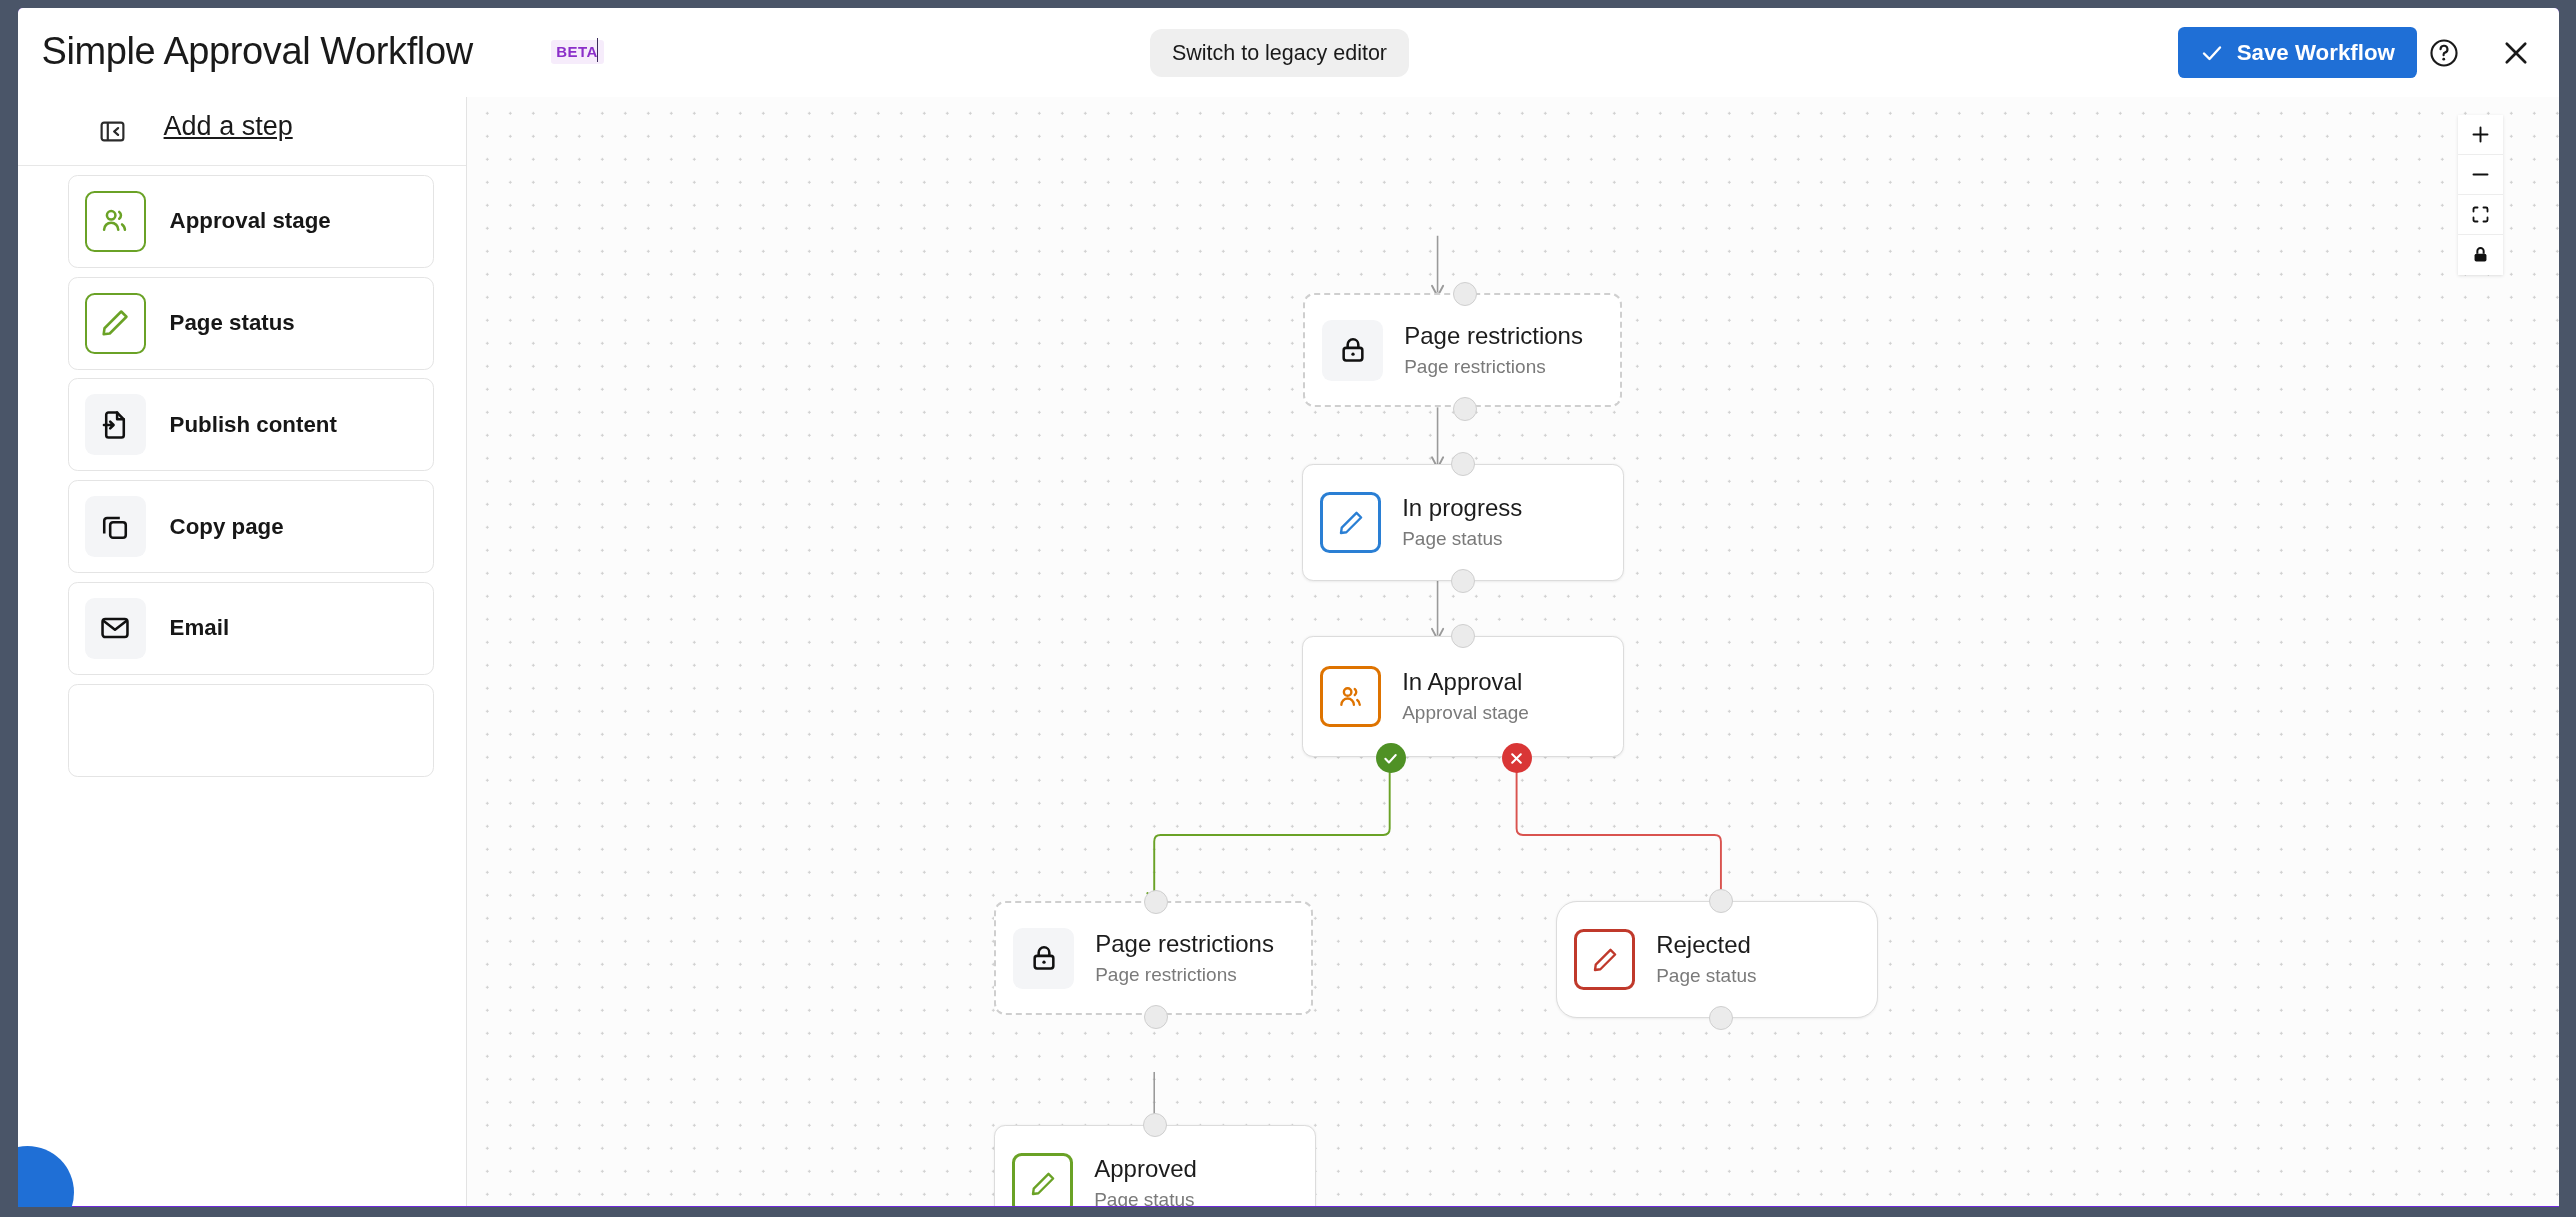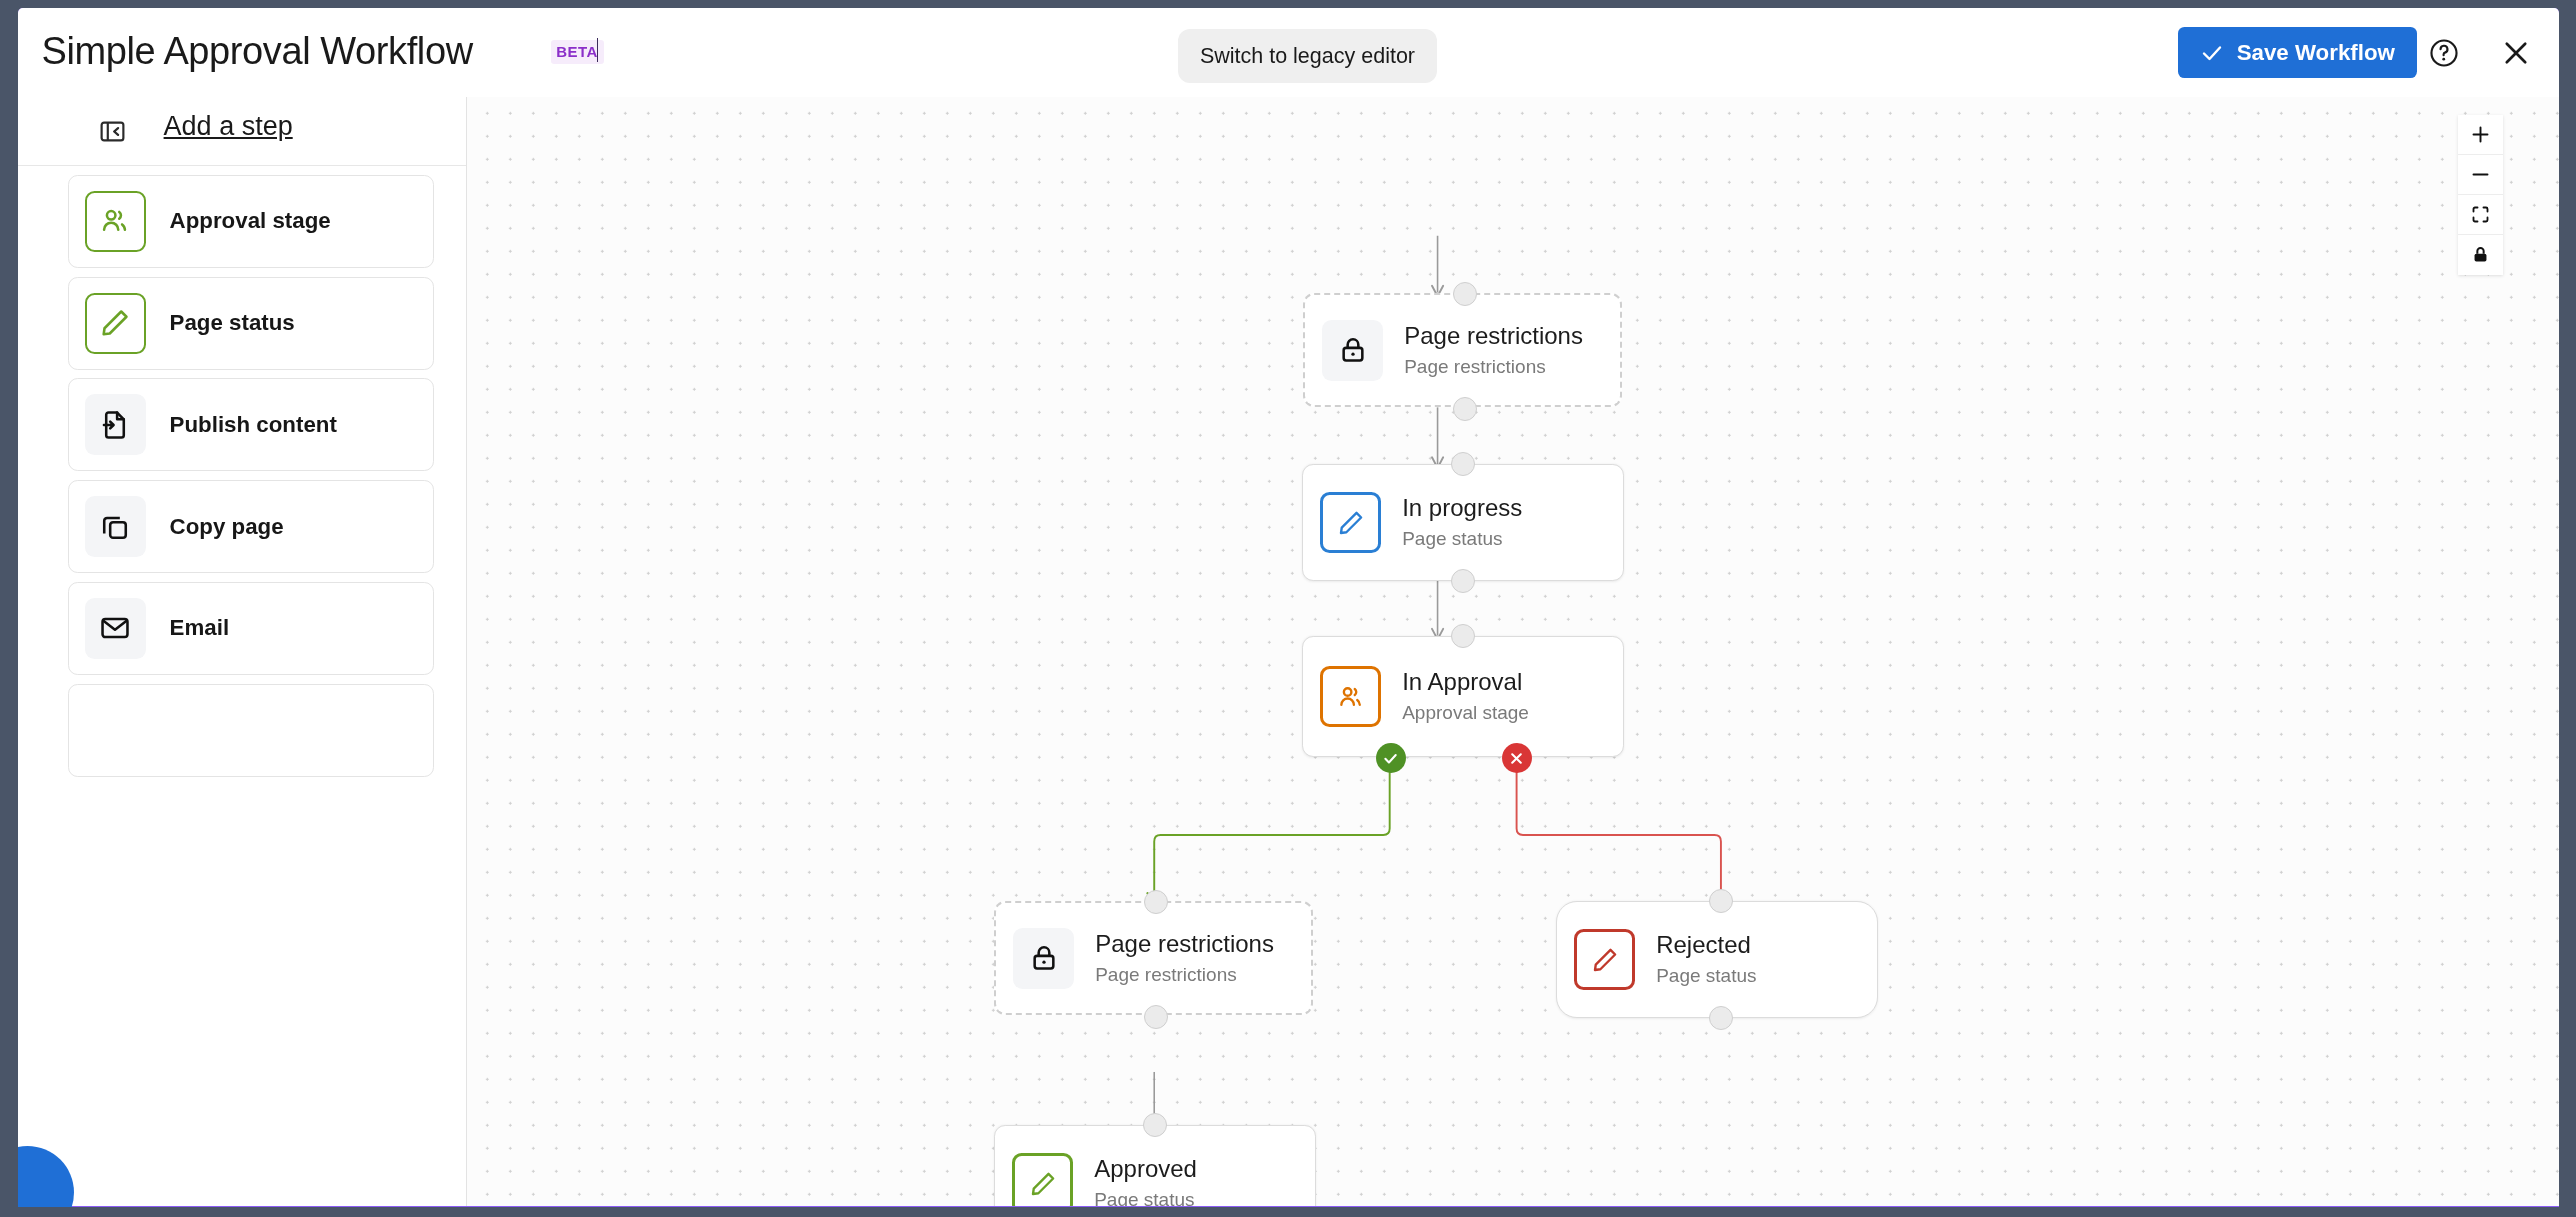--- a/index.html
+++ b/index.html
@@ -6,21 +6,21 @@
   html, body {
     width: 2576px; height: 1218px;
     font-family: "Liberation Sans", sans-serif;
     background: #4a5568;
     overflow: hidden;
   }
   #app {
     position: absolute;
     left: 17.6px; top: 8px;
     width: 2541px; height: 1199px;
-    background: #8b5cf6;
+    background: #6d28d9;
     border-radius: 4.8px 4.8px 0 0;
     overflow: hidden;
   }
 
   
   .header {
     position: absolute; left: 0; top: 0;
     width: 100%; height: 89px;
     background: #ffffff;
     z-index: 40;
@@ -34,22 +34,22 @@
     position: absolute; left: 533px; top: 32px;
     background: #f6ecfb; color: #8b2fc9;
     font-size: 15px; font-weight: 700; letter-spacing: 0.5px;
     padding: 3.2px 5.6px 4px 5.6px; border-radius: 3.2px;
   }
   .beta-caret {
     position: absolute; left: 579px; top: 30px;
     width: 1.6px; height: 24px; background: #3b2a5a;
   }
   .legacy-btn {
-    position: absolute; left: 1160px; top: 21px;
-    height: 54px; padding: 0 22.3px;
+    position: absolute; left: 1132px; top: 21px;
+    height: 48px; padding: 0 22.3px;
     display: flex; align-items: center; justify-content: center;
     background: #efefef; border: none; border-radius: 12px;
     font-family: "Liberation Sans", sans-serif;
     font-size: 21.5px; color: #1a1a1a; cursor: pointer; white-space: nowrap;
   }
   .save-btn {
     position: absolute; left: 2160px; top: 19px;
     height: 51px; padding: 0 22.3px;
     display: flex; align-items: center; gap: 12.8px;
     background: #1f6fd6; border: none; border-radius: 6.4px;

